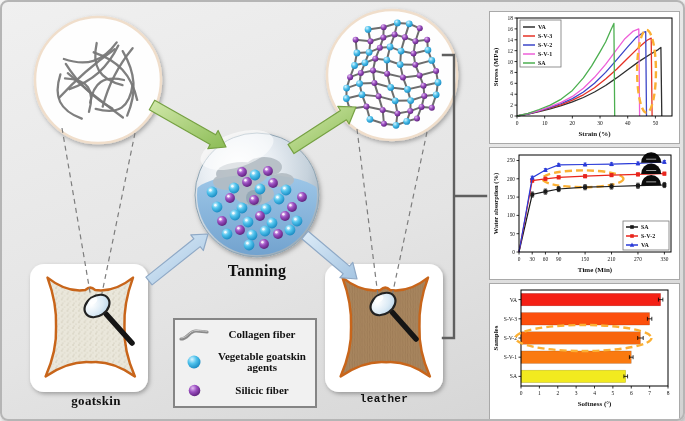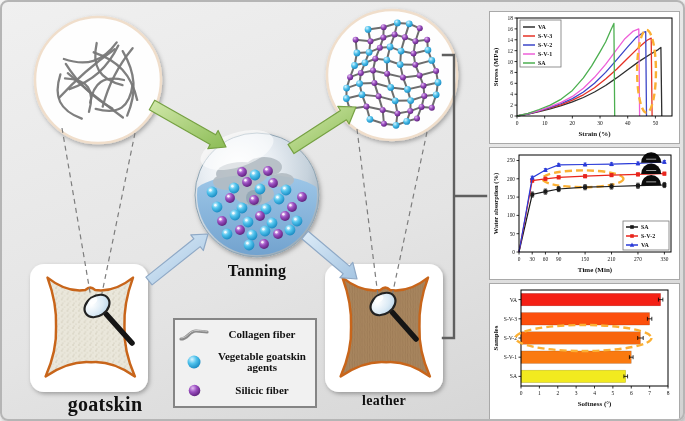--- a/index.html
+++ b/index.html
@@ -3,22 +3,22 @@
 <meta charset="utf-8">
 <style>
   html,body{margin:0;padding:0;background:#f4f4f4;font-family:"Liberation Serif",serif;}
   .canvas{position:relative;width:685px;height:421px;box-sizing:border-box;
     border:2px solid #b5b5b5;border-radius:8px;overflow:hidden;
     background:linear-gradient(160deg,#f0f0f0 0%,#e4e4e4 55%,#d2d2d2 100%);
     box-shadow:2px 3px 5px rgba(0,0,0,.25);}
   #diagram{position:absolute;left:0;top:0;}
   .fig-label{position:absolute;font-weight:bold;color:#111;text-align:center;letter-spacing:.3px;}
   #tanning-label{left:195px;top:260px;width:120px;font-size:16px;}
-  #goatskin-label{left:43px;top:391px;width:120px;font-size:20px;}
-  #leather-label{left:322px;top:391px;width:120px;font-size:14px;}
+  #goatskin-label{left:34px;top:391px;width:120px;font-size:13px;}
+  #leather-label{left:322px;top:391px;width:120px;font-size:11px;font-family:Liberation Mono, monospace;}
   .legend-box{position:absolute;left:171px;top:316px;width:144px;height:90px;box-sizing:border-box;
     border:2px solid #858585;background:#f1f1f1;display:flex;flex-direction:column;
     justify-content:space-around;padding:3px 2px;}
   .legend-row{display:flex;align-items:center;}
   .legend-icon{width:34px;display:flex;justify-content:center;align-items:center;}
   .legend-label{flex:1;text-align:center;font-weight:bold;font-size:11px;line-height:1.05;color:#111;}
   .chart-card{position:absolute;background:#ffffff;border:1px solid #a9a9a9;box-sizing:border-box;}
   #card1{left:487px;top:9px;width:191px;height:133px;}
   #card2{left:487px;top:145px;width:191px;height:133px;}
   #card3{left:487px;top:281px;width:191px;height:146px;}

